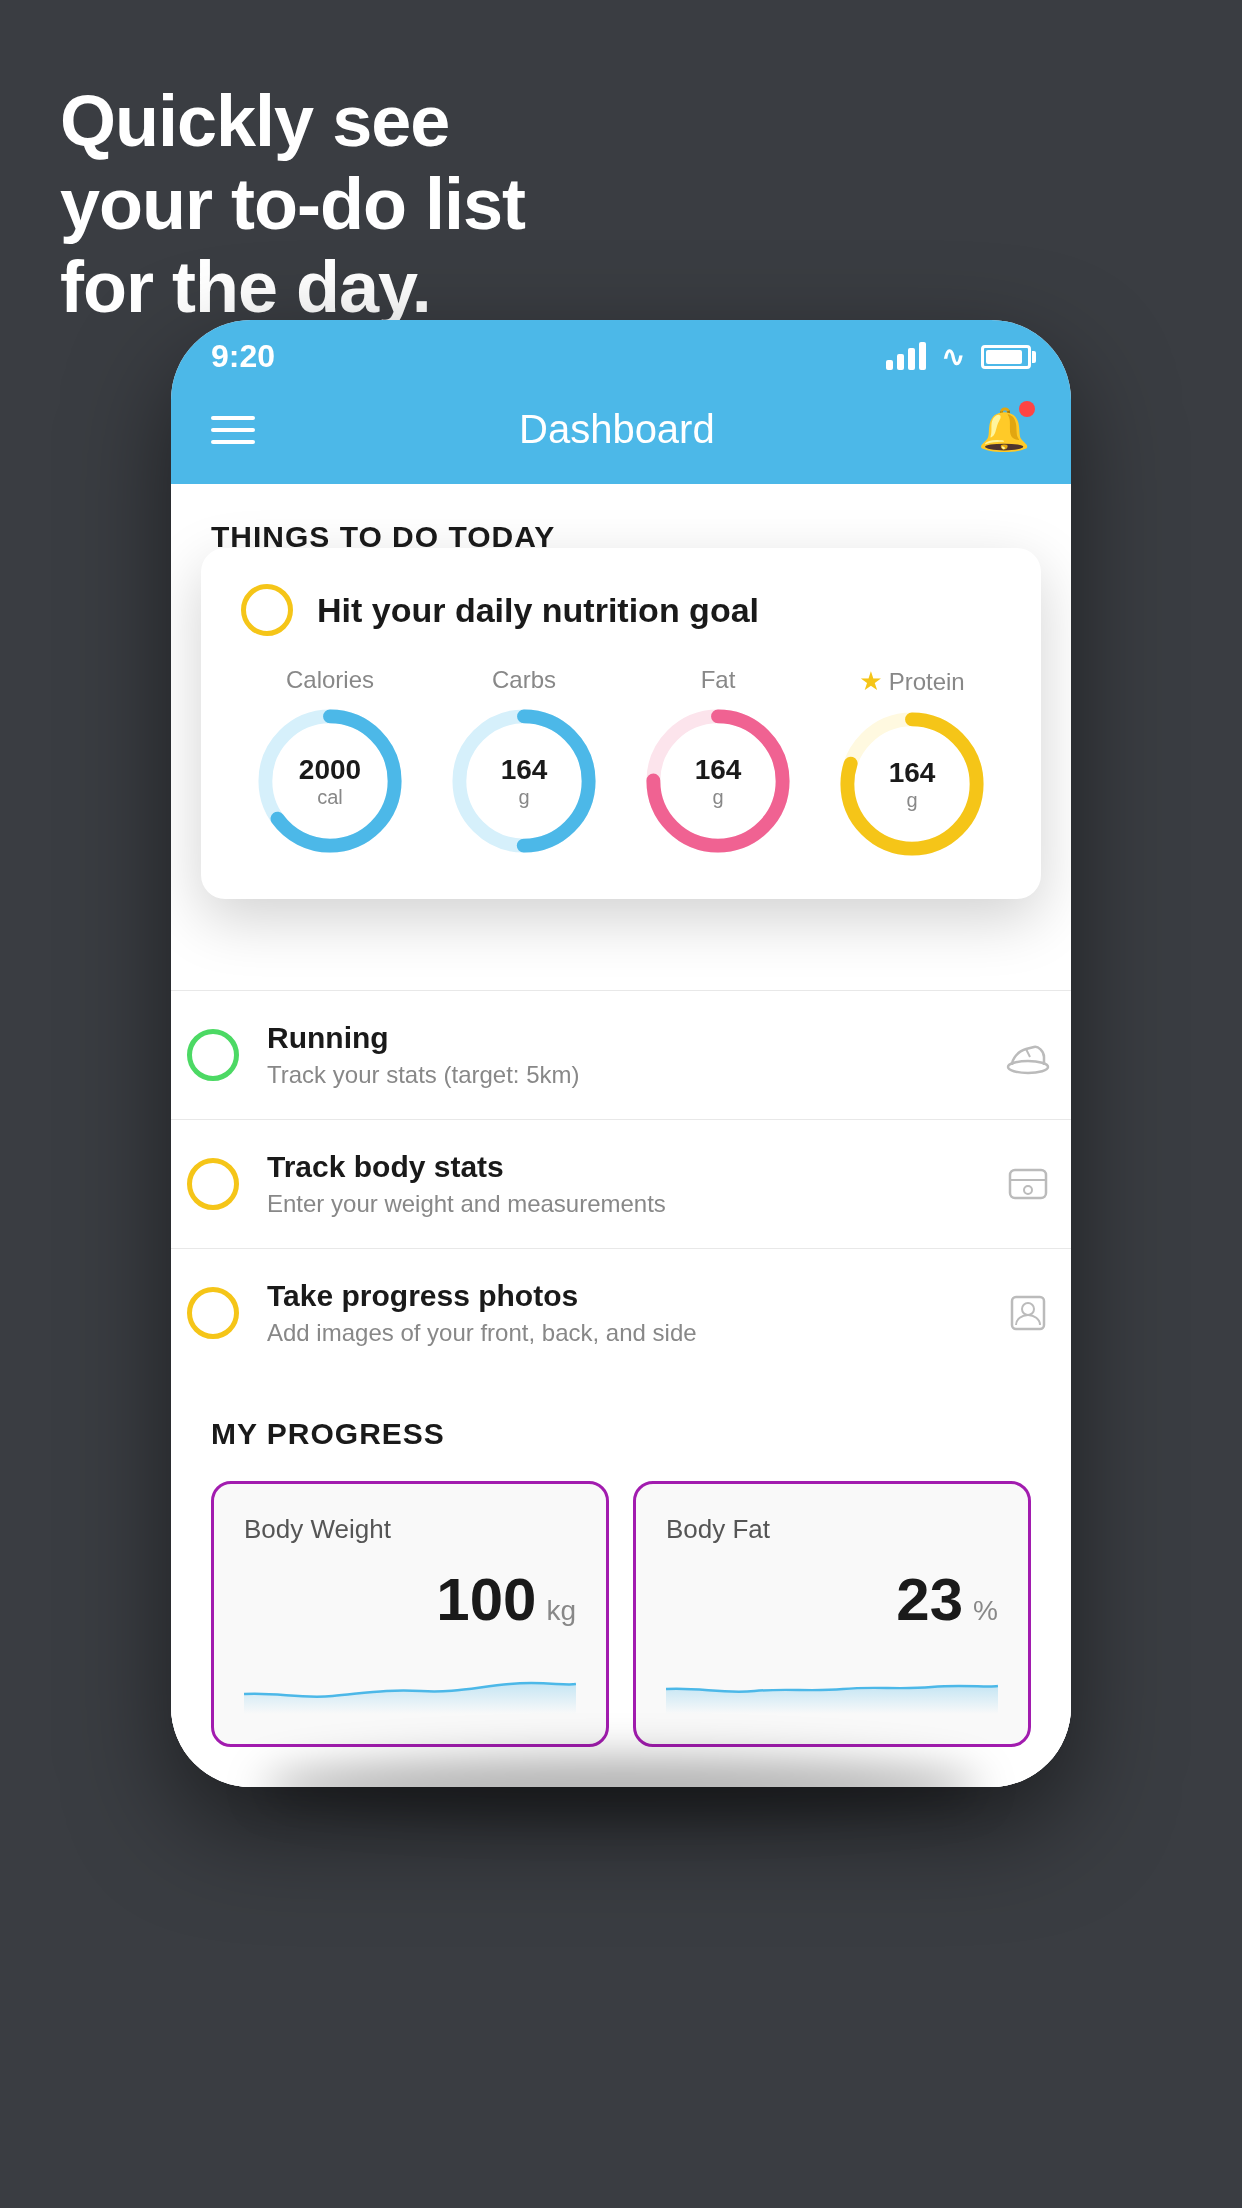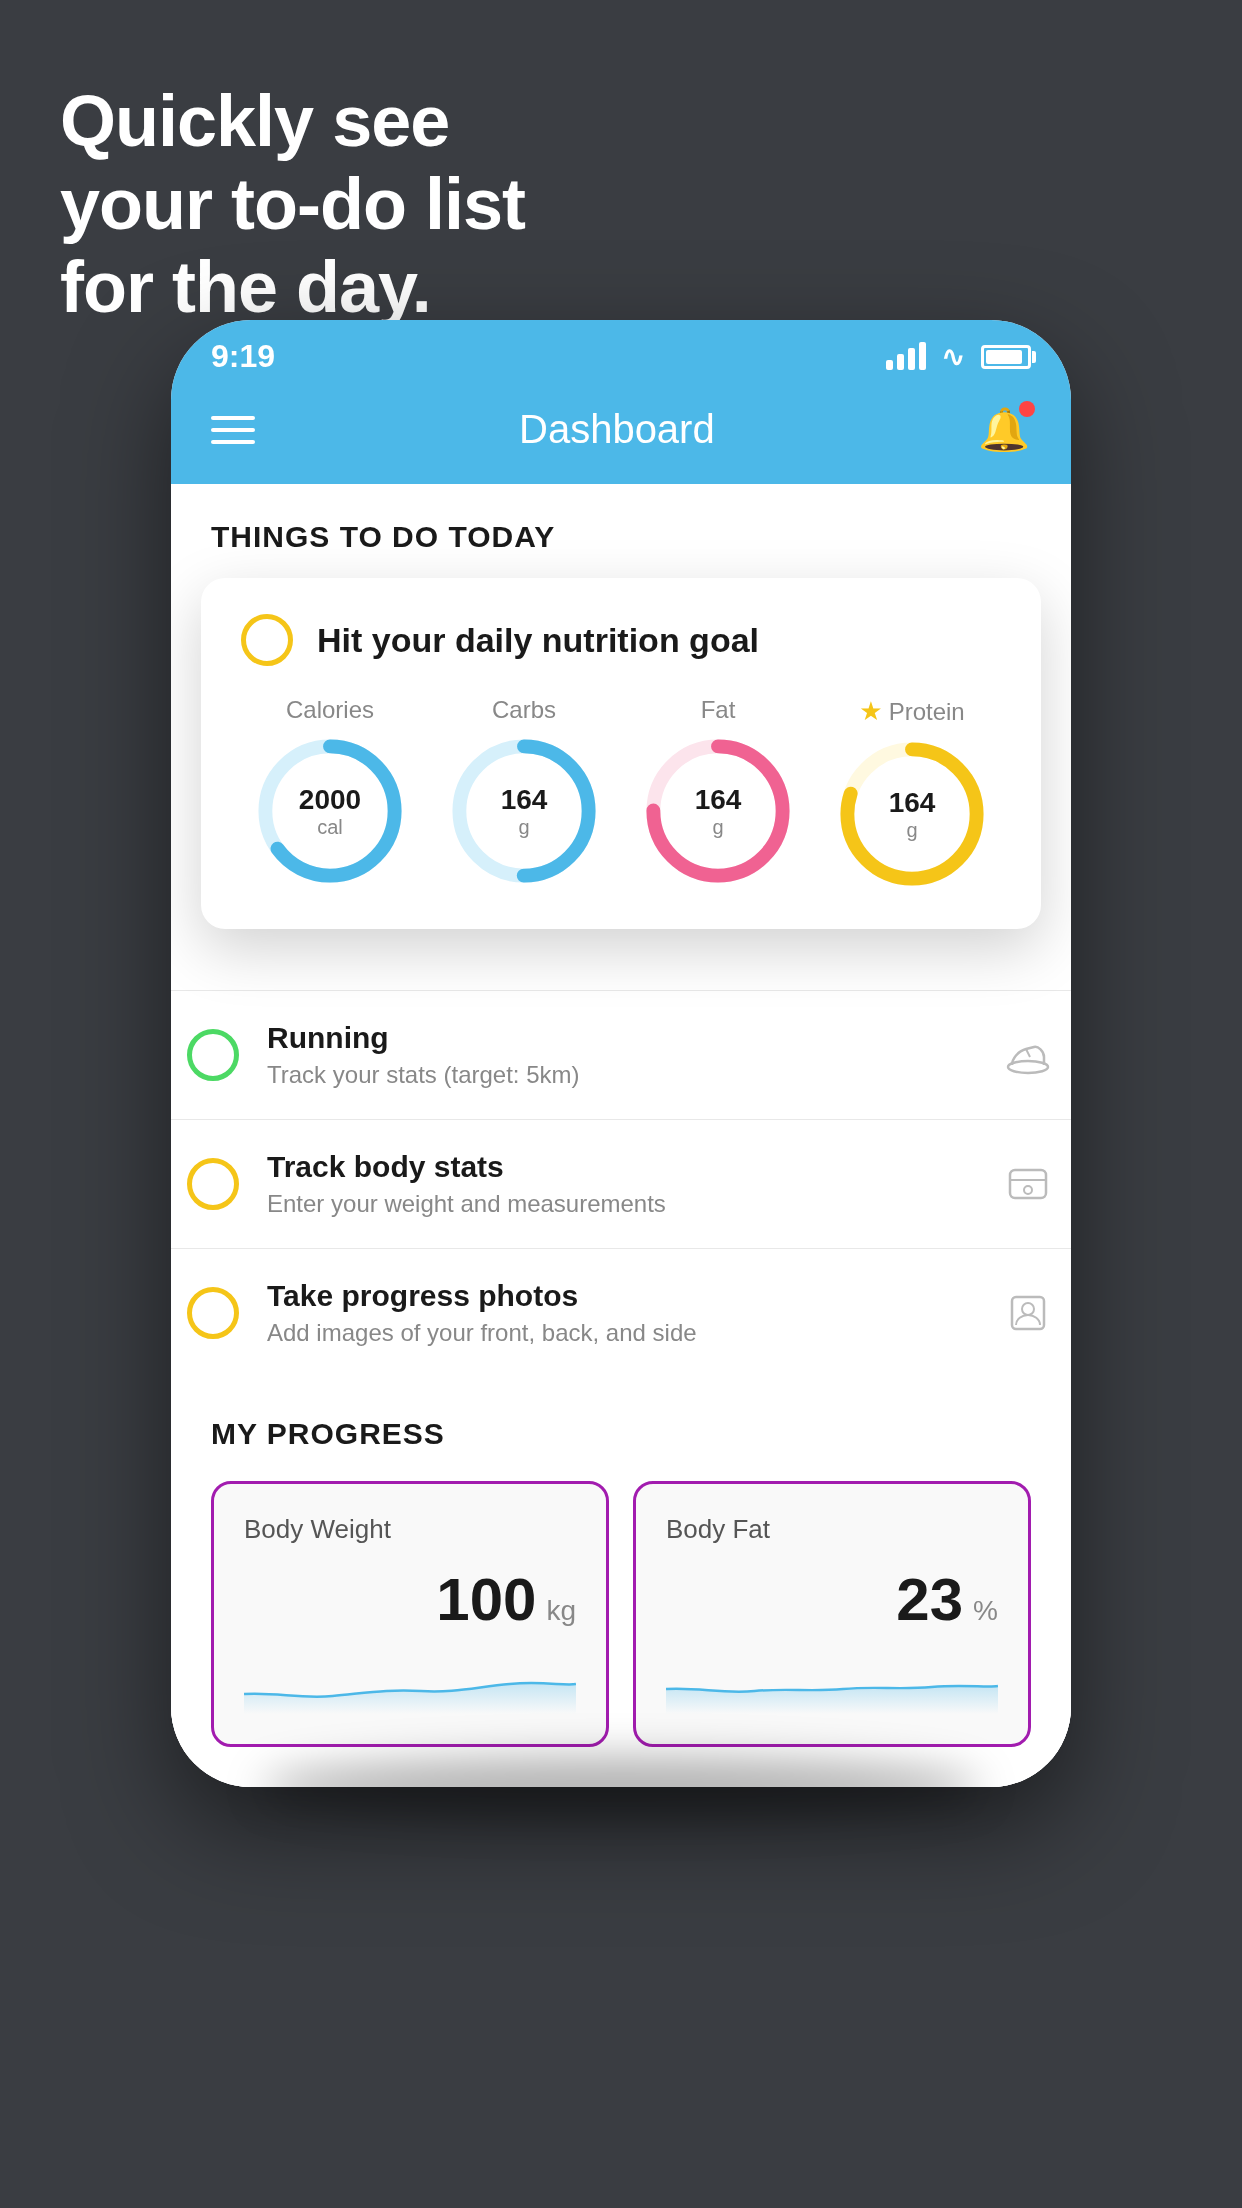--- a/index.html
+++ b/index.html
@@ -388,21 +388,21 @@
 <div class="hero-text">
   <div>Quickly see</div>
   <div>your to-do list</div>
   <div>for the day.</div>
 </div>
 
 <div class="phone-container">
   <div class="phone">
 
     <div class="status-bar">
-      <span>9:19</span>
+      <span>9:20</span>
       <div class="status-icons">
         <div class="signal-bars">
           <div class="signal-bar" style="height:10px"></div>
           <div class="signal-bar" style="height:16px"></div>
           <div class="signal-bar" style="height:22px"></div>
           <div class="signal-bar" style="height:28px"></div>
         </div>
         <span class="wifi-icon">∿</span>
         <div class="battery-icon">
           <div class="battery-fill"></div>
@@ -519,21 +519,21 @@
                   <path d="M0,35 C30,33 50,40 80,37 C110,34 130,38 160,35 C190,32 210,36 240,33 C270,30 290,34 300,32 L300,60 L0,60 Z" fill="url(#grad2)"></path>
                   <path d="M0,35 C30,33 50,40 80,37 C110,34 130,38 160,35 C190,32 210,36 240,33 C270,30 290,34 300,32" stroke="#4cb8e8" stroke-width="2.5" fill="none"></path>
                 </svg>
               </div>
             </div>
 
           </div>
         </div>
       </div>
 
-      <div class="nutrition-card" style="position:absolute; top:94px; left:30px; right:30px;">
+      <div class="nutrition-card" style="position:absolute; top:64px; left:30px; right:30px;">
         <div class="nutrition-card-header">
           <div class="circle-checkbox"></div>
           <span class="nutrition-title">Hit your daily nutrition goal</span>
         </div>
         <div class="nutrition-circles" id="nutrition-circles-container">
 
         <div class="nutrition-item">
       <div class="nutrition-label">Calories</div>
       <div class="donut-container">
         <svg class="donut-svg" viewBox="0 0 130 130">

